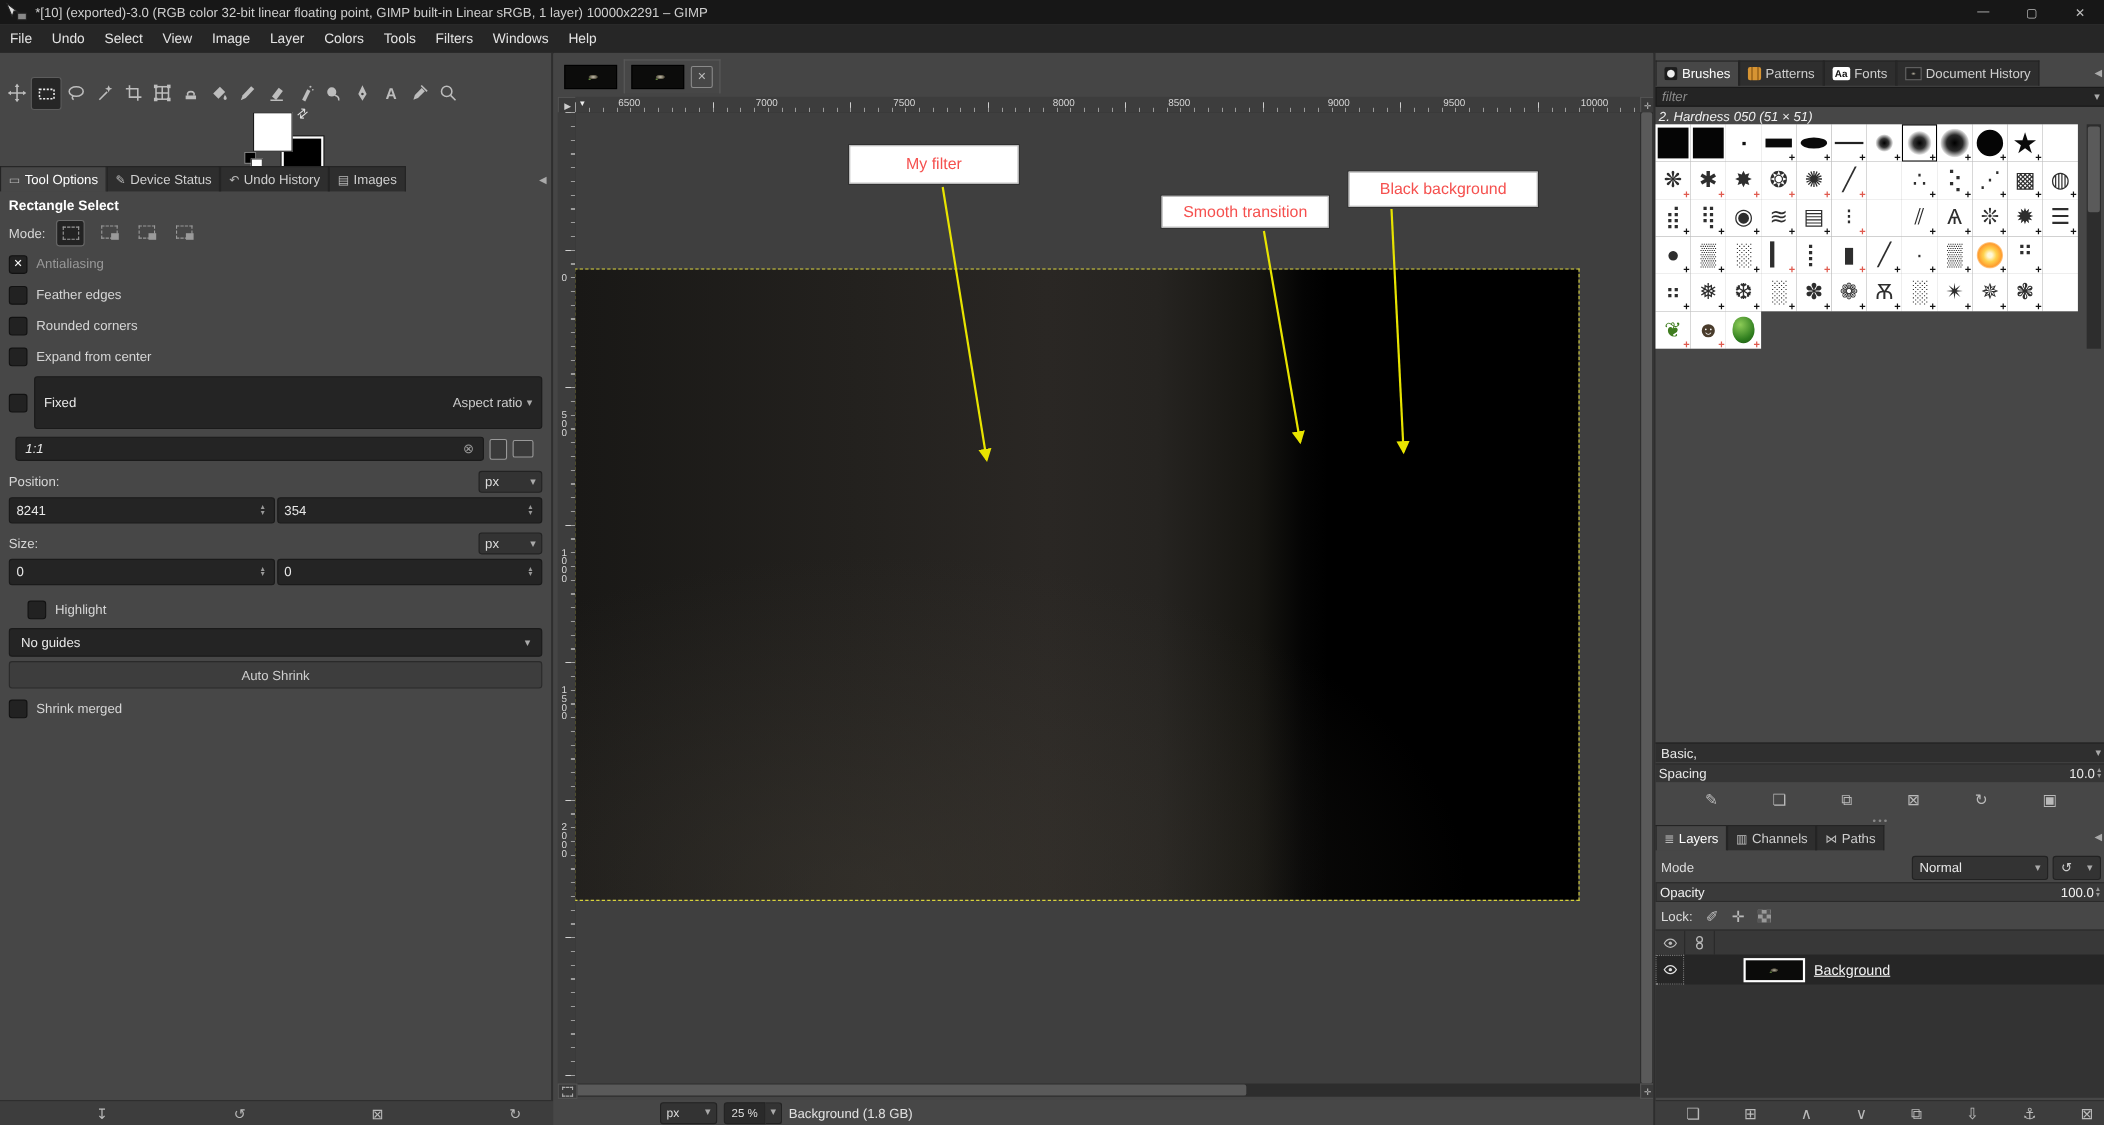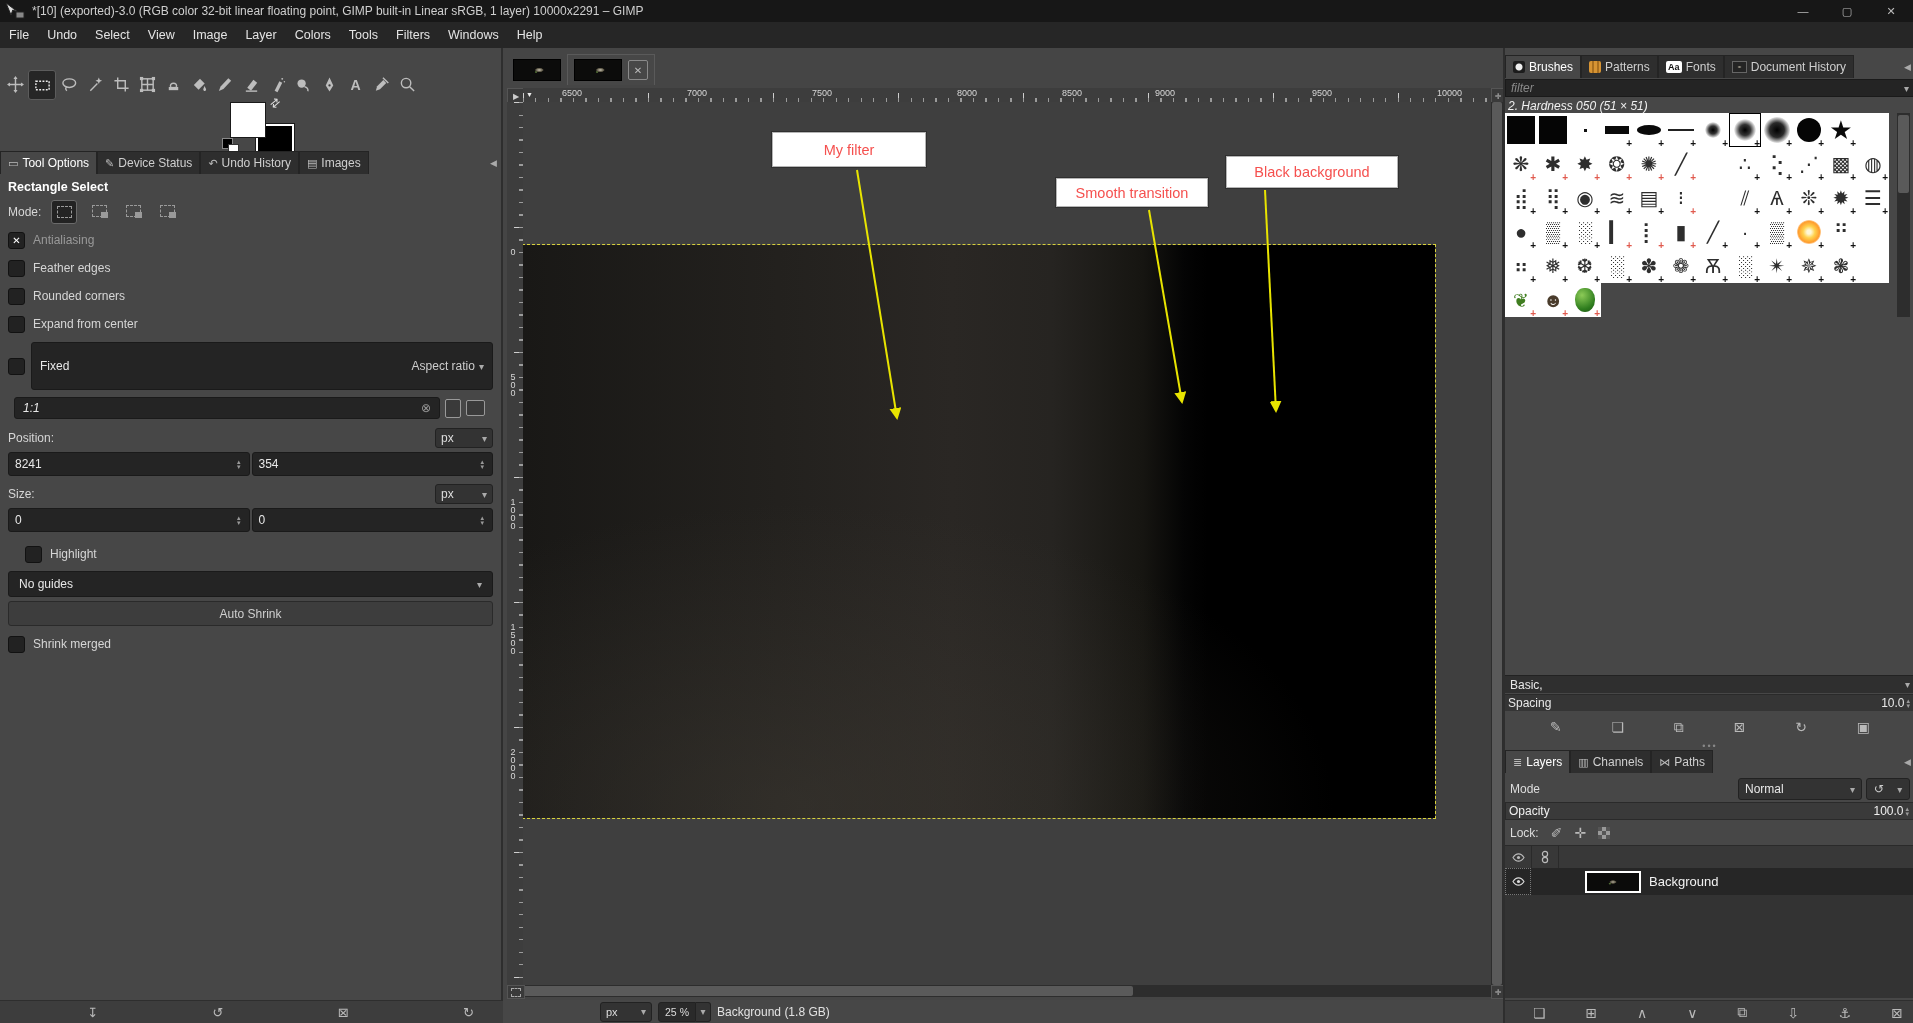--- a/index.html
+++ b/index.html
@@ -165,21 +165,21 @@
   #lock-row{position:absolute;left:0;top:774px;width:410px;height:22px;display:flex;align-items:center;gap:12px;padding:0 5px;box-sizing:border-box;}
   .checker{width:12px;height:12px;background:repeating-conic-gradient(#999 0 25%,#555 0 50%);background-size:8px 8px;}
   #layer-header{position:absolute;left:0;top:797px;width:410px;height:22px;background:#383838;border-top:1px solid #2a2a2a;border-bottom:1px solid #2a2a2a;display:flex;}
   .lh-cell{width:26px;height:100%;border-right:1px solid #2a2a2a;display:flex;align-items:center;justify-content:center;}
   #layer-list{position:absolute;left:0;top:820px;width:410px;height:130px;background:#333;}
   #layer-row{height:27px;background:#262626;display:flex;align-items:center;}
   #layer-eye{width:26px;height:100%;display:flex;align-items:center;justify-content:center;border:1px dotted #777;box-sizing:border-box;}
   #layer-link{width:26px;height:100%;}
   #layer-thumb{width:52px;height:18px;background:#0b0b0a;border:2px solid #fff;margin-left:28px;
     background-image:radial-gradient(5px 2.5px at 50% 50%,#b8b2a0,#4a4537 60%,rgba(0,0,0,0) 75%),radial-gradient(2px 1.2px at 44% 60%,#7fae4f,rgba(0,0,0,0) 80%);}
-  #layer-name{margin-left:8px;color:#f2f2f2;font-size:13px;}
+  #layer-name{margin-left:8px;color:#f2f2f2;font-size:13px;text-decoration:underline;}
   #layers-footer{position:absolute;left:0;top:952px;width:410px;height:23px;background:#3d3d3d;border-top:1px solid #2e2e2e;display:flex;align-items:center;justify-content:space-around;padding:0 8px;}
 
   .ticon-brush{width:12px;height:12px;background:#1c1c1c;border-radius:2px;background-image:radial-gradient(circle at 50% 50%,#eee 0 3px,rgba(0,0,0,0) 4px);}
   .ticon-pattern{width:12px;height:12px;background:repeating-linear-gradient(90deg,#d79433 0 3px,#a96f1f 3px 5px);border-radius:2px;}
   .ticon-fonts{width:16px;height:12px;background:#fff;color:#111;font-size:9px;font-weight:bold;display:flex;align-items:center;justify-content:center;border-radius:2px;}
   .ticon-dochist{width:13px;height:10px;background:#242424;border:1px solid #666;background-image:radial-gradient(3px 2px at 50% 50%,#b8b2a0,rgba(0,0,0,0) 75%);}
   .eye-svg{width:15px;height:11px;}
 </style>
 </head>
 <body>
@@ -489,21 +489,21 @@
         </div>
       </div>
     <div id="ruler-corner">▶</div>
     <div id="hruler">
         <span class="ptr">▼</span>
         <span class="hr-label" style="left: 39px;">6500</span>
         <span class="hr-label" style="left: 164px;">7000</span>
         <span class="hr-label" style="left: 289px;">7500</span>
         <span class="hr-label" style="left: 434px; text-align: right;">8000</span>
         <span class="hr-label" style="left: 539px;">8500</span>
-        <span class="hr-label" style="left: 632px;">9000</span>
+        <span class="hr-label" style="left: 684px;">9000</span>
         <span class="hr-label" style="left: 789px;">9500</span>
         <span class="hr-label" style="left: 914px;">10000</span>
       </div>
     <div id="vruler">
         <span class="vr-label" style="top: 145px;">0</span>
         <span class="vr-label" style="top: 270px;">500</span>
         <span class="vr-label" style="top: 395px;">1000</span>
         <span class="vr-label" style="top: 520px;">1500</span>
         <span class="vr-label" style="top: 645px;">2000</span>
       </div>

